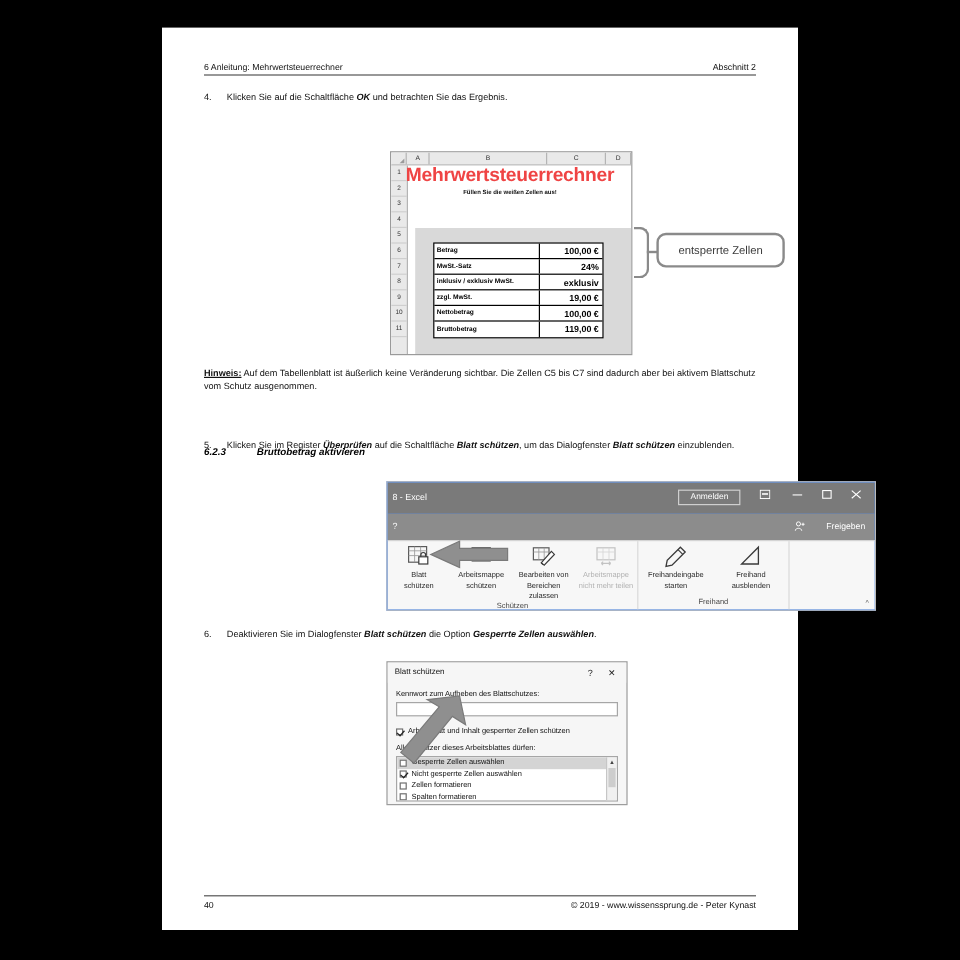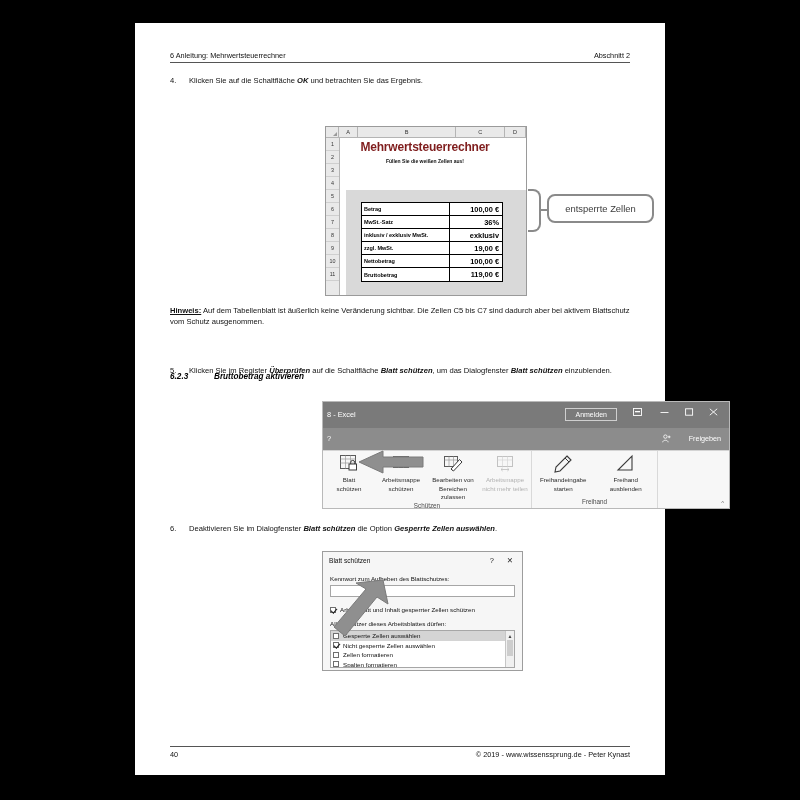--- a/index.html
+++ b/index.html
@@ -119,21 +119,21 @@
   }
   .xl-shade {
     position: absolute; left: 6px; top: 52px;
     right: 0; bottom: 0;
     background: #d9d9d9;
   }
   .xl-title {
     position: absolute; left: 6px; top: 1px;
     width: 158px; height: 16px;
     display: flex; align-items: center; justify-content: center;
-    font-size: 12px; font-weight: bold; color: #7f1d1d;
+    font-size: 16px; font-weight: bold; color: #ef4444;
     letter-spacing: -0.2px;
   }
   .xl-sub {
     position: absolute; left: 6px; top: 18px;
     width: 158px; height: 10px;
     display: flex; align-items: center; justify-content: center;
     font-size: 5px; font-weight: bold; color: #111;
   }
   .xl-table {
     position: absolute;
@@ -404,21 +404,21 @@
       <div class="xl-title">Mehrwertsteuerrechner</div>
       <div class="xl-sub">Füllen Sie die weißen Zellen aus!</div>
 
       <div class="xl-table">
         <div class="xl-tr">
           <div class="xl-td-l">Betrag</div>
           <div class="xl-td-r">100,00 €</div>
         </div>
         <div class="xl-tr">
           <div class="xl-td-l">MwSt.-Satz</div>
-          <div class="xl-td-r">36%</div>
+          <div class="xl-td-r">24%</div>
         </div>
         <div class="xl-tr">
           <div class="xl-td-l">inklusiv / exklusiv MwSt.</div>
           <div class="xl-td-r">exklusiv</div>
         </div>
         <div class="xl-tr">
           <div class="xl-td-l">zzgl. MwSt.</div>
           <div class="xl-td-r">19,00 €</div>
         </div>
         <div class="xl-tr">

